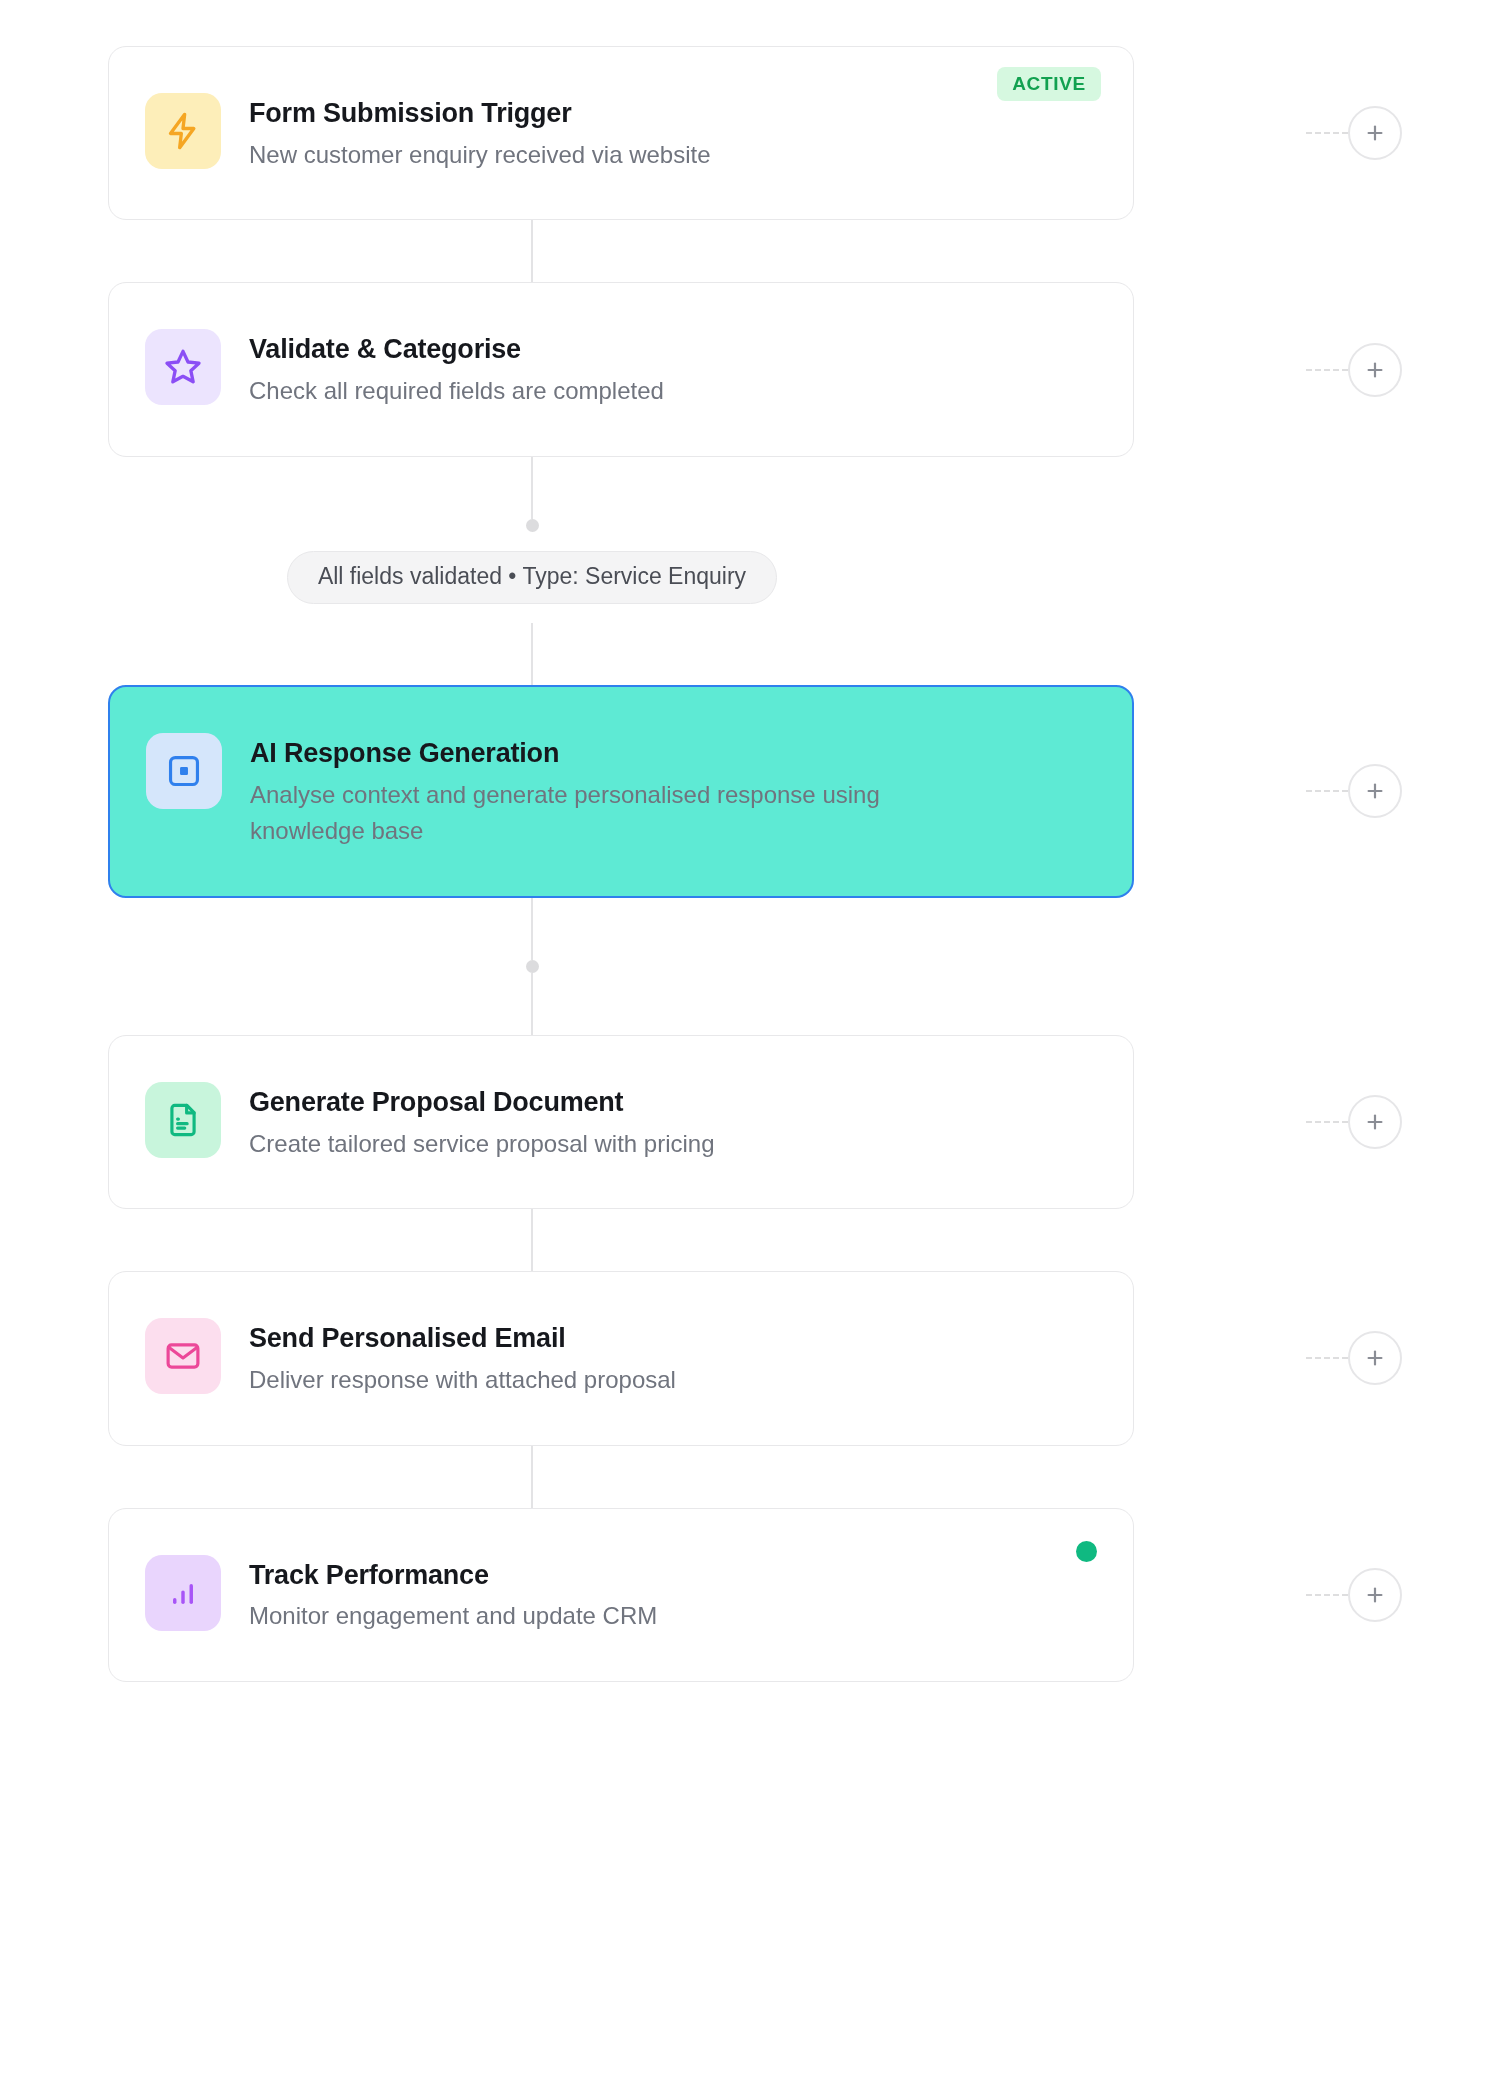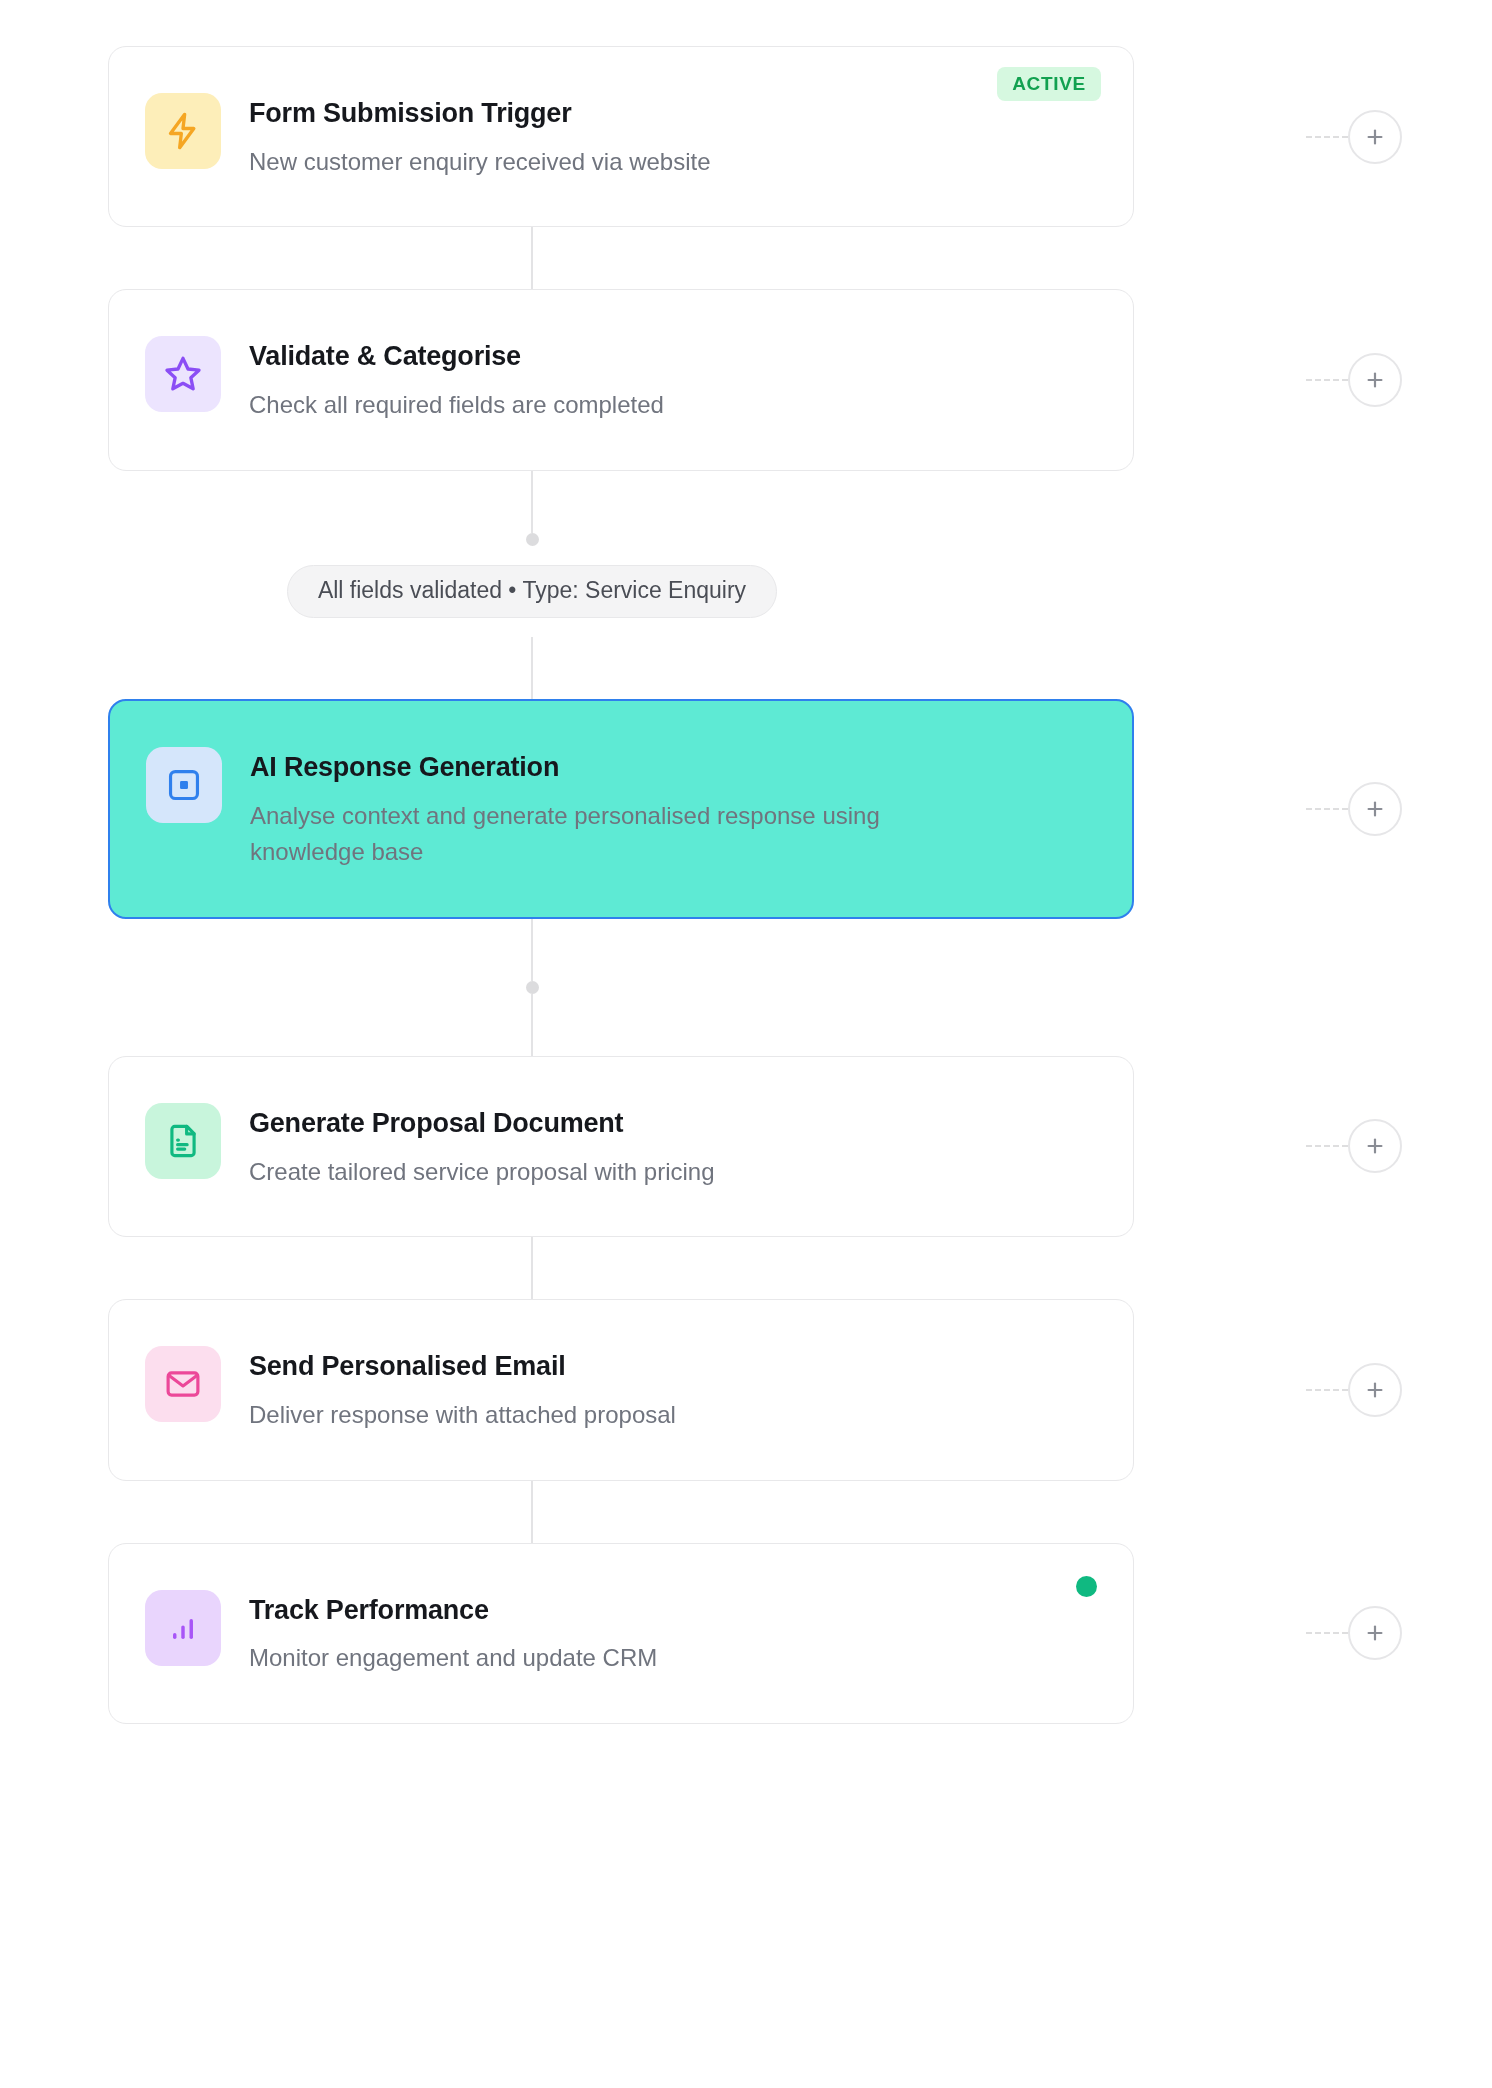--- a/index.html
+++ b/index.html
@@ -72,21 +72,21 @@
 
   .card-title {
     font-size: 27px;
     font-weight: bold;
     color: #16181d;
     letter-spacing: -0.2px;
     line-height: 1.22;
   }
 
   .card-desc {
-    margin-top: 14px;
+    margin-top: 7px;
     font-size: 24px;
     font-weight: normal;
     color: #70747e;
     line-height: 1.52;
     max-width: 900px;
   }
 
   
   .badge {
     position: absolute;

